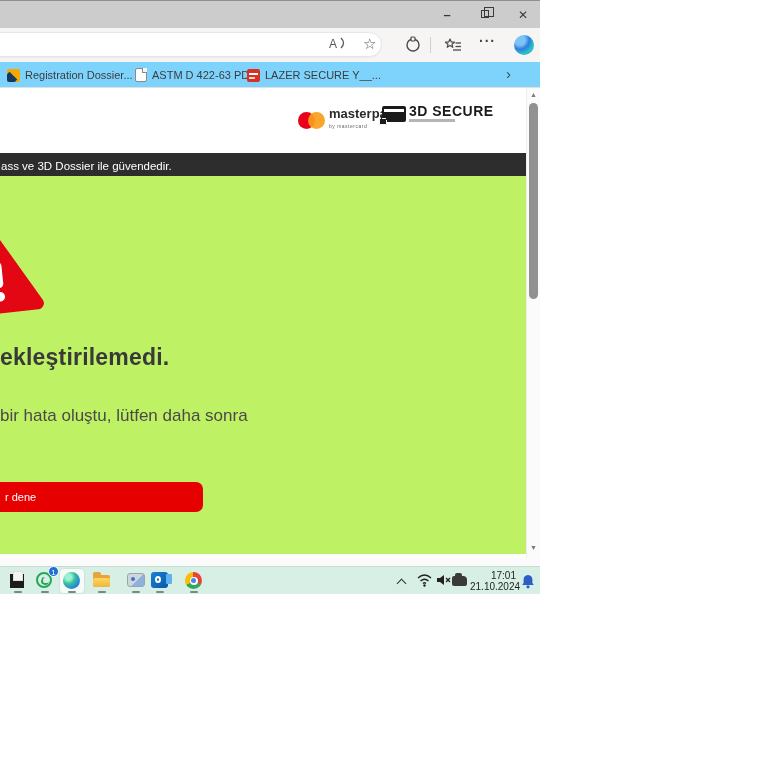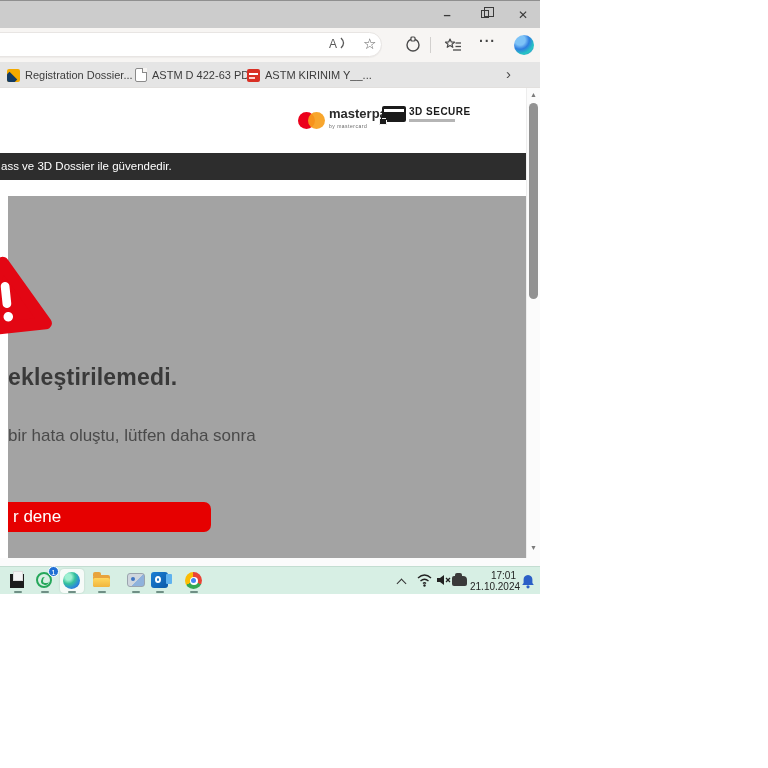--- a/index.html
+++ b/index.html
@@ -22,21 +22,21 @@
   .read-aloud { position:absolute; left:352px; top:4px; font-size:12px; color:#5a5a5a; }
   .read-aloud svg { position:absolute; left:11px; top:0px; }
   .fav-star { position:absolute; left:386px; top:2px; font-size:15px; color:#5a5a5a; }
   .tb-icon { position:absolute; top:8px; width:18px; height:18px; }
   .tb-divider { position:absolute; left:430px; top:9px; width:1px; height:16px; background:#d2d0ce; }
   .ellipsis { position:absolute; left:479px; top:5px; font-size:14px; letter-spacing:1px; color:#444; font-weight:bold; }
   .copilot { position:absolute; left:514px; top:7px; width:20px; height:20px; border-radius:50%;
              background:radial-gradient(circle at 30% 25%, #7ec3f7 0 25%, #2f7de0 45%, #25c8c2 70%, #5b53e6 100%); }
 
   
-  .bmbar { position:absolute; left:0; top:62px; width:540px; height:26px; background:#e5e5e5; border-bottom:1px solid #e2e0de; }
+  .bmbar { position:absolute; left:0; top:62px; width:540px; height:26px; background:#7dd3fc; border-bottom:1px solid #e2e0de; }
   .bm-item { position:absolute; top:5px; height:16px; display:flex; align-items:center; gap:5px; color:#3c3c3c; font-size:11px; white-space:nowrap; }
   .bm1 { left:7px; } .bm2 { left:135px; } .bm3 { left:247px; }
   .echa-fav { width:13px; height:13px; background:#f2a900; position:relative; overflow:hidden; border-radius:2px; }
   .echa-fav:before { content:""; position:absolute; left:-3px; bottom:-3px; width:11px; height:11px; background:#123a63; transform:rotate(45deg); }
   .doc-ico { width:12px; height:14px; border:1px solid #8a8a8a; border-radius:2px; position:relative; background:#fff; }
   .doc-ico:before { content:""; position:absolute; right:-1px; top:-1px; width:4px; height:4px; background:#f7f5f3; border-left:1px solid #8a8a8a; border-bottom:1px solid #8a8a8a; }
   .pdf-ico { width:13px; height:13px; background:#d93025; border-radius:2px; position:relative; }
   .pdf-ico:before { content:""; position:absolute; left:2px; top:4px; width:9px; height:2px; background:#fff; }
   .pdf-ico:after { content:""; position:absolute; left:2px; top:8px; width:6px; height:2px; background:#ffd2cd; }
   .bm-chevron { position:absolute; left:506px; top:3px; font-size:15px; color:#4a4a4a; }
@@ -50,32 +50,32 @@
   .mp-c1 { position:absolute; left:0; top:0; width:17px; height:17px; border-radius:50%; background:#eb001b; }
   .mp-c2 { position:absolute; left:10px; top:0; width:17px; height:17px; border-radius:50%; background:#f79e1b; opacity:0.92; }
   .mp-text { margin-left:4px; font-size:13px; font-weight:bold; color:#2b2b2b; line-height:12px; }
   .mp-sub { font-size:5px; font-weight:normal; color:#666; letter-spacing:0.5px; }
   .sec-logo { position:absolute; left:382px; top:2px; display:flex; align-items:flex-start; gap:3px; }
   .sec-card { position:relative; width:24px; height:16px; background:#1b1b1b; border-radius:2px; }
   .sec-card:before { content:""; position:absolute; left:2px; top:3px; width:20px; height:3px; background:#ffffff; }
   .sec-lock { position:absolute; left:-3px; bottom:-3px; width:8px; height:7px; background:#1b1b1b; border:1px solid #f5f5f5; border-radius:1px; }
   .sec-lock:before { content:""; position:absolute; left:1px; top:-4px; width:4px; height:4px; border:1.5px solid #1b1b1b; border-bottom:none; border-radius:3px 3px 0 0; }
   .sec-textcol { display:flex; flex-direction:column; }
-  .sec-text { font-size:10px; font-weight:bold; color:#1b1b1b; letter-spacing:0.5px; line-height:11px; }
+  .sec-text { font-size:14px; font-weight:bold; color:#1b1b1b; letter-spacing:0.5px; line-height:11px; }
   .sec-sub { margin-top:2px; width:46px; height:3px; background:#b5b5b5; }
 
   .sec-banner { position:absolute; left:0; top:65px; width:527px; height:27px; background:#2d2d2d; color:#ffffff;
                 font-size:11.5px; line-height:27px; padding-left:1px; }
 
-  .content { position:absolute; left:0; top:108px; width:527px; height:378px; background:#a3a3a3;margin-left:8px; }
+  .content { position:absolute; left:0; top:88px; width:527px; height:378px; background:#bef264; }
   .warn-tri { position:absolute; left:-46px; top:58px; width:88px; height:82px; transform:rotate(-6deg); }
   .err-heading { position:absolute; left:0; top:168px; font-size:23px; font-weight:bold; color:#393939; letter-spacing:0.2px; }
   .err-body { position:absolute; left:0; top:230px; font-size:17px; color:#4a4a4a; line-height:19px; }
   .retry-btn { position:absolute; left:0; top:306px; width:203px; height:30px; background:#e60000; border:none;
-               border-radius:0 7px 7px 0; color:#fff; font-size:17px; text-align:left; padding-left:5px; cursor:pointer; font-family:"Liberation Sans", sans-serif; }
+               border-radius:0 7px 7px 0; color:#fff; font-size:11px; text-align:left; padding-left:5px; cursor:pointer; font-family:"Liberation Sans", sans-serif; }
 
   
   .scrollbar { position:absolute; left:526px; top:0px; width:14px; height:470px; background:#fbfbfb; border-left:1px solid #ededed; }
   .sb-up { position:absolute; left:0; top:3px; width:13px; text-align:center; font-size:7px; color:#7a7a7a; }
   .sb-thumb { position:absolute; left:2px; top:15px; width:9px; height:196px; background:#919191; border-radius:5px; }
   .sb-down { position:absolute; left:0; top:456px; width:13px; text-align:center; font-size:7px; color:#7a7a7a; }
 
   .gap-strip { position:absolute; left:0; top:558px; width:540px; height:8px; background:#fbfbfb; }
 
   
@@ -170,21 +170,21 @@
       <div class="bm-item bm1">
         <span class="echa-fav"></span>
         <span>Registration Dossier...</span>
       </div>
       <div class="bm-item bm2">
         <span class="doc-ico"></span>
         <span>ASTM D 422-63 PDF</span>
       </div>
       <div class="bm-item bm3">
         <span class="pdf-ico"></span>
-        <span>ASTM KIRINIM Y__...</span>
+        <span>LAZER SECURE Y__...</span>
       </div>
       <div class="bm-chevron">›</div>
     </div>
 
     <div class="page">
 
       <div class="logo-row">
         <div class="mp-logo">
           <span class="mp-circles">
             <span class="mp-c1"></span>

